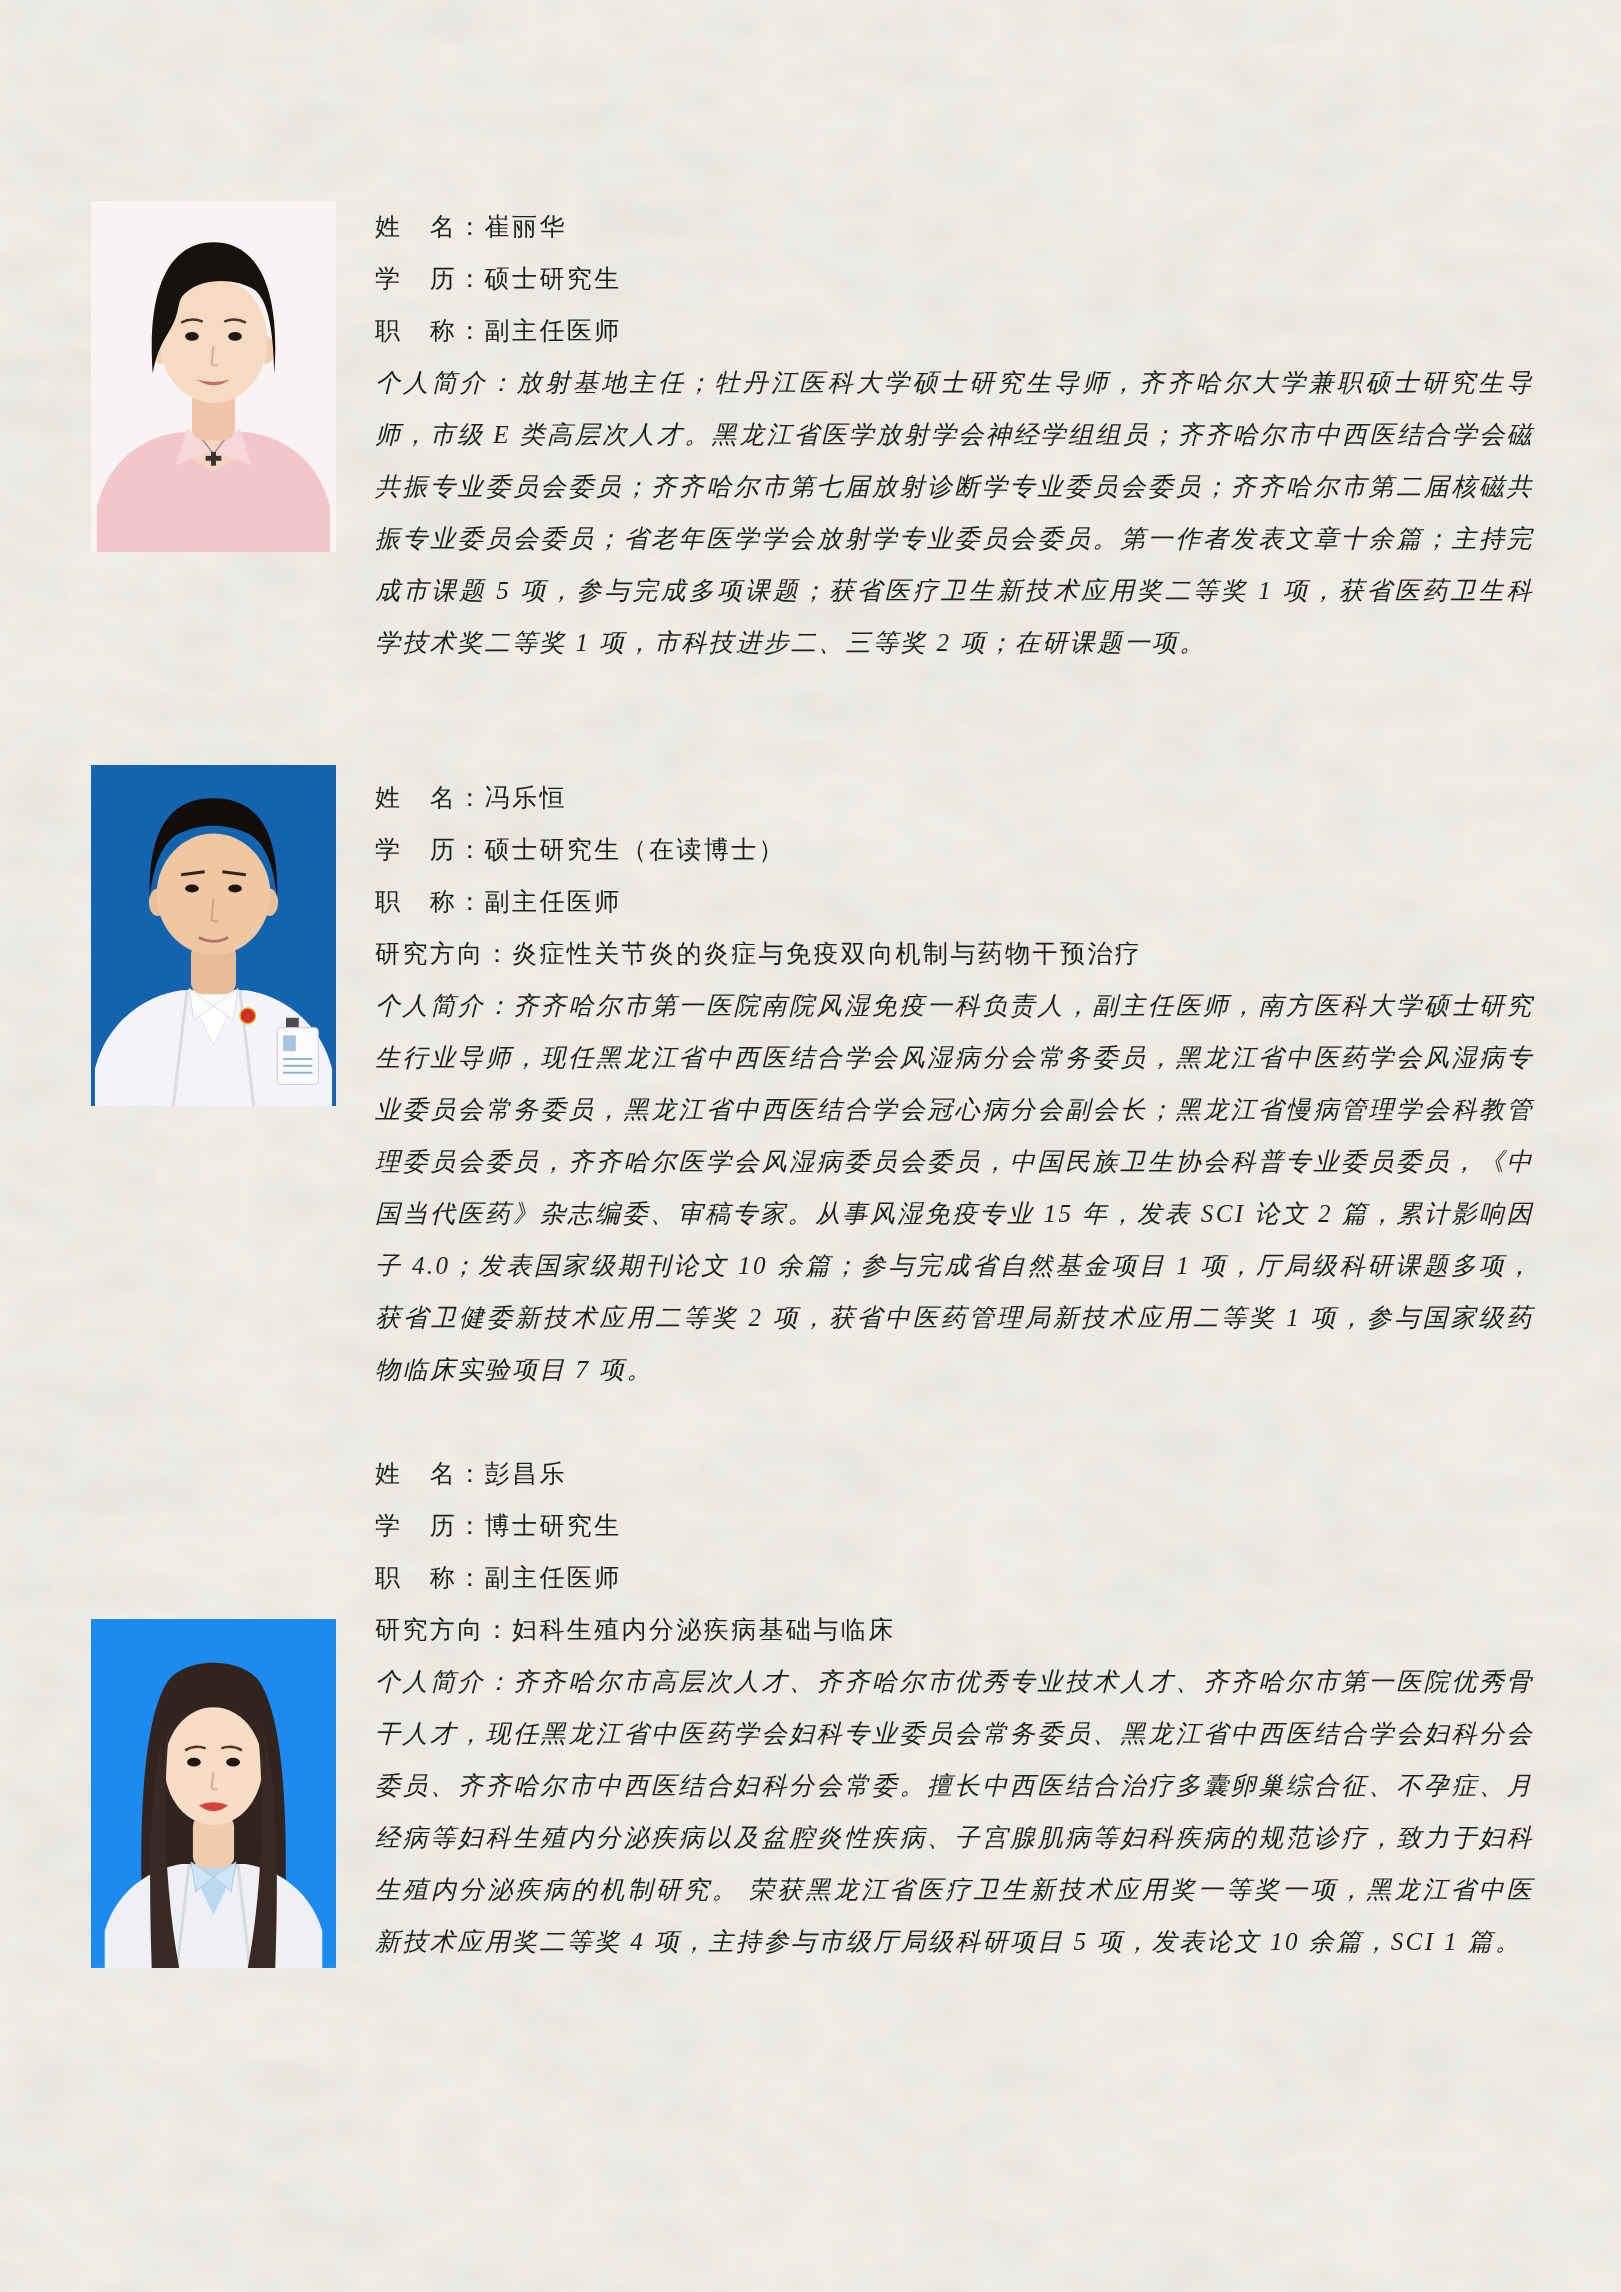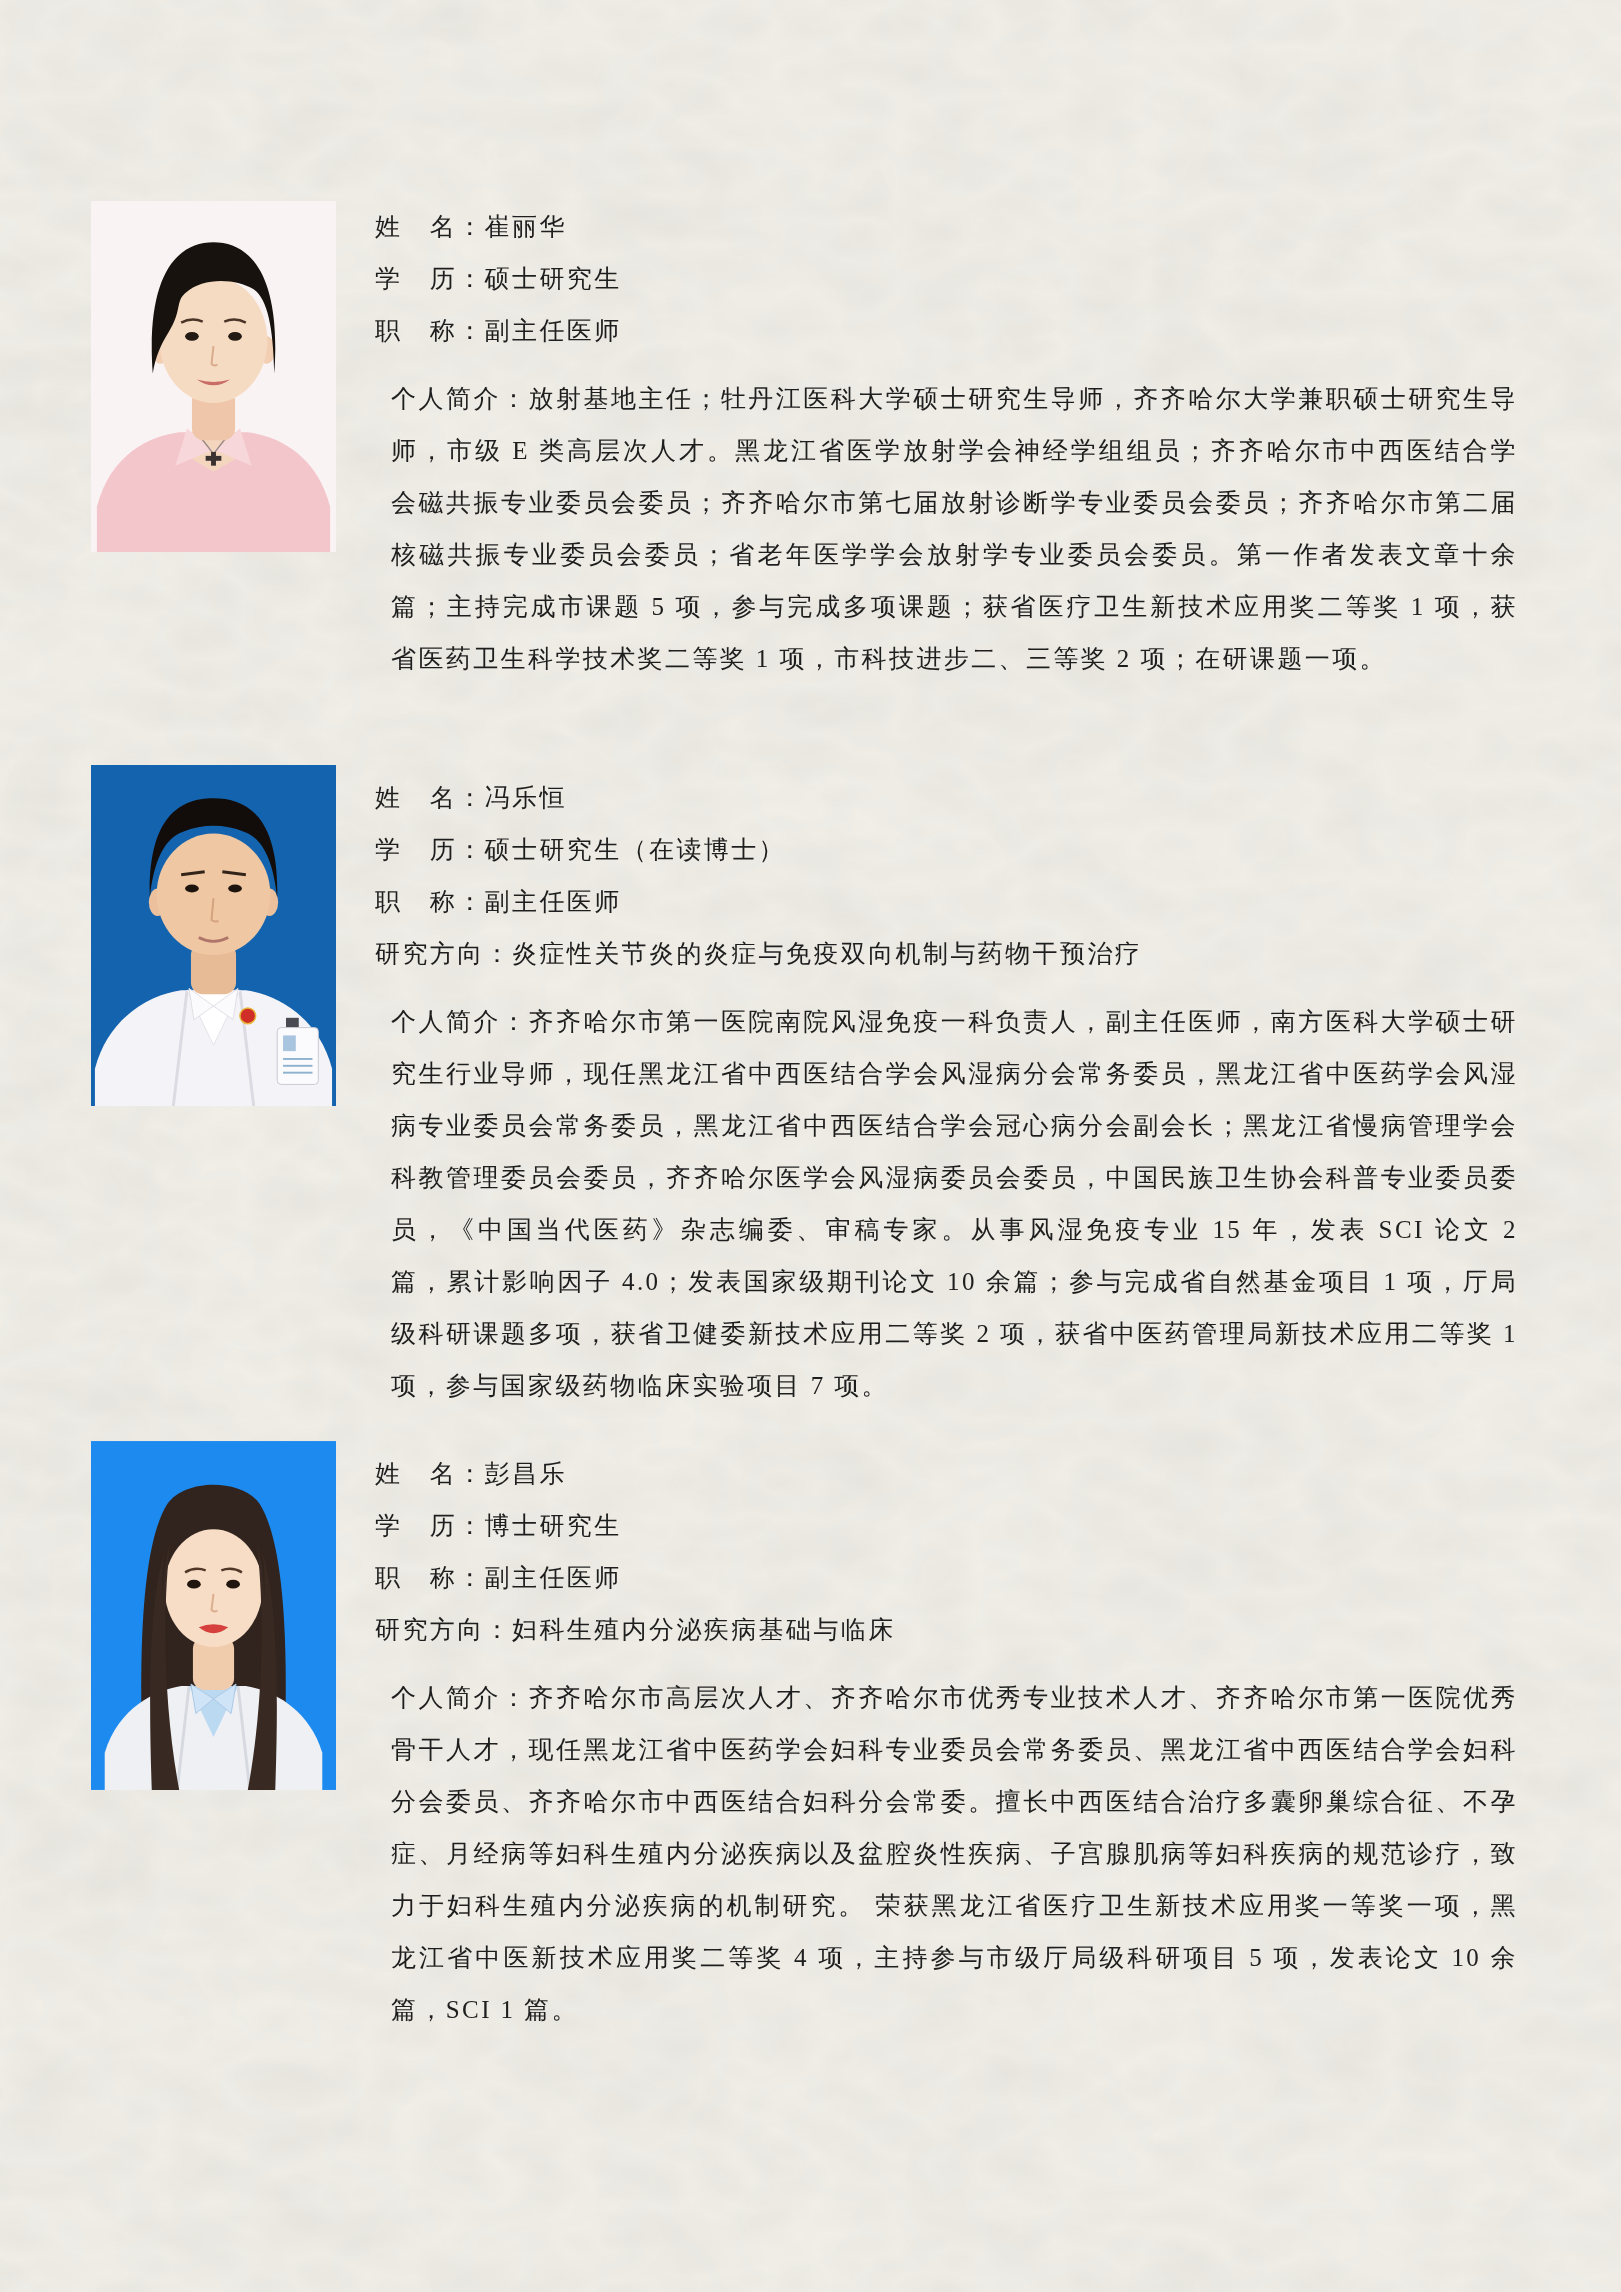--- a/index.html
+++ b/index.html
@@ -11,37 +11,37 @@
     color: #1e1e1e;
     overflow: hidden;
   }
   .paper-texture { position: absolute; left: 0; top: 0; z-index: 0; }
   .profile-section {
     position: absolute; left: 0; width: 1621px;
     display: flex; align-items: flex-start; z-index: 1;
   }
   #section-1 { top: 201px; }
   #section-2 { top: 765px; }
-  #section-3 { top: 1441px; }
+  #section-3 { top: 1441px; align-items: flex-end; }
   .photo-frame {
     margin-left: 91px;
     flex: 0 0 245px; width: 245px;
   }
   .photo-frame svg { display: block; }
   .info {
     margin-left: 39px;
     width: 1159px;
     font-size: 25px;
     line-height: 52px;
     letter-spacing: 2.4px;
   }
   .pad-top { padding-top: 6.9px; }
   .line { white-space: nowrap; }
   .lbl { }
-  .bio { margin: 16px; text-align: justify; }
+  .bio { margin: 0; text-align: justify; font-style: italic; }
 </style>
 </head>
 <body>
 
 <svg class="paper-texture" width="1621" height="2293" viewBox="0 0 1654 2339" preserveAspectRatio="none" aria-hidden="true">
   <defs>
     <filter id="cloud" x="0" y="0" width="100%" height="100%">
       <feTurbulence type="fractalNoise" baseFrequency="0.0055 0.0065" numOctaves="4" seed="8"></feTurbulence>
       <feColorMatrix type="matrix" values="0 0 0 0 0.80  0 0 0 0 0.78  0 0 0 0 0.74  0 0 0 0.5 0"></feColorMatrix>
     </filter>

